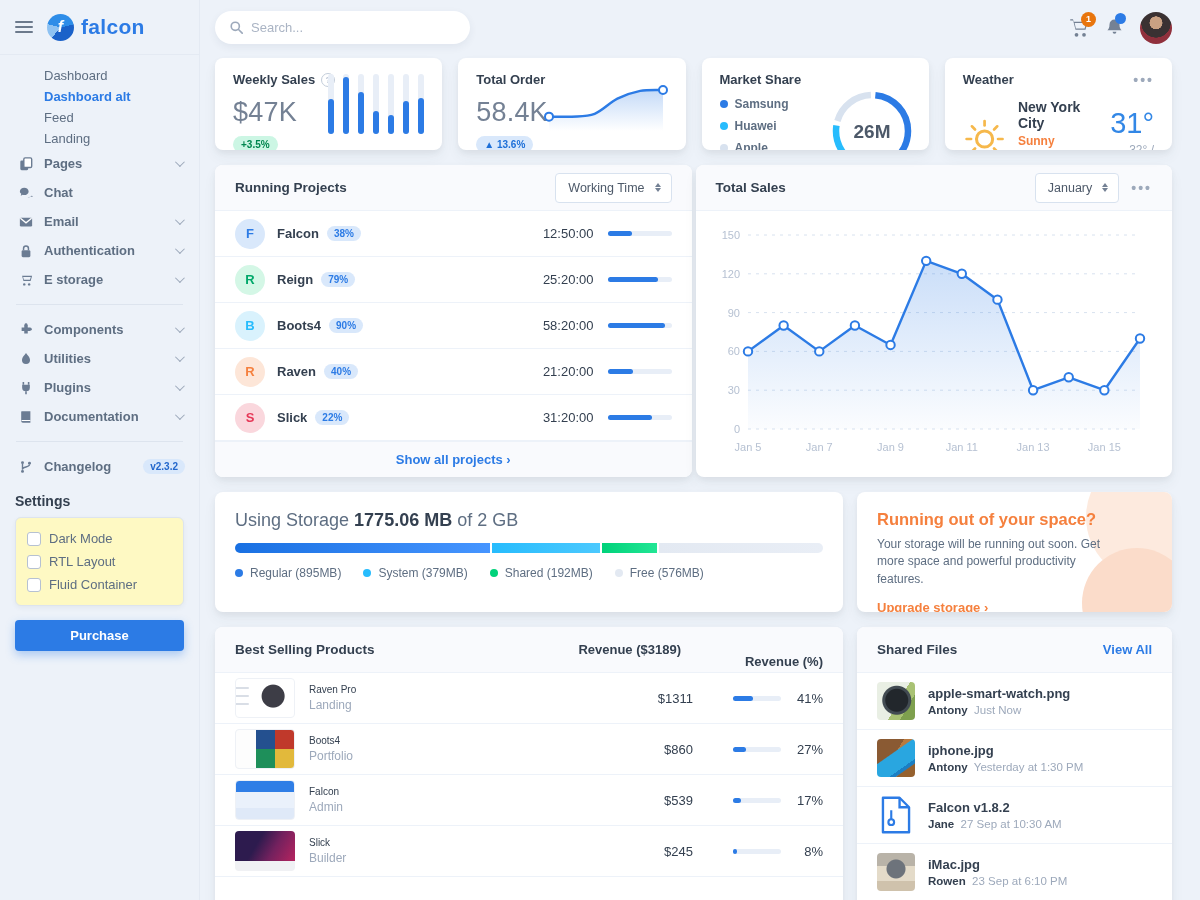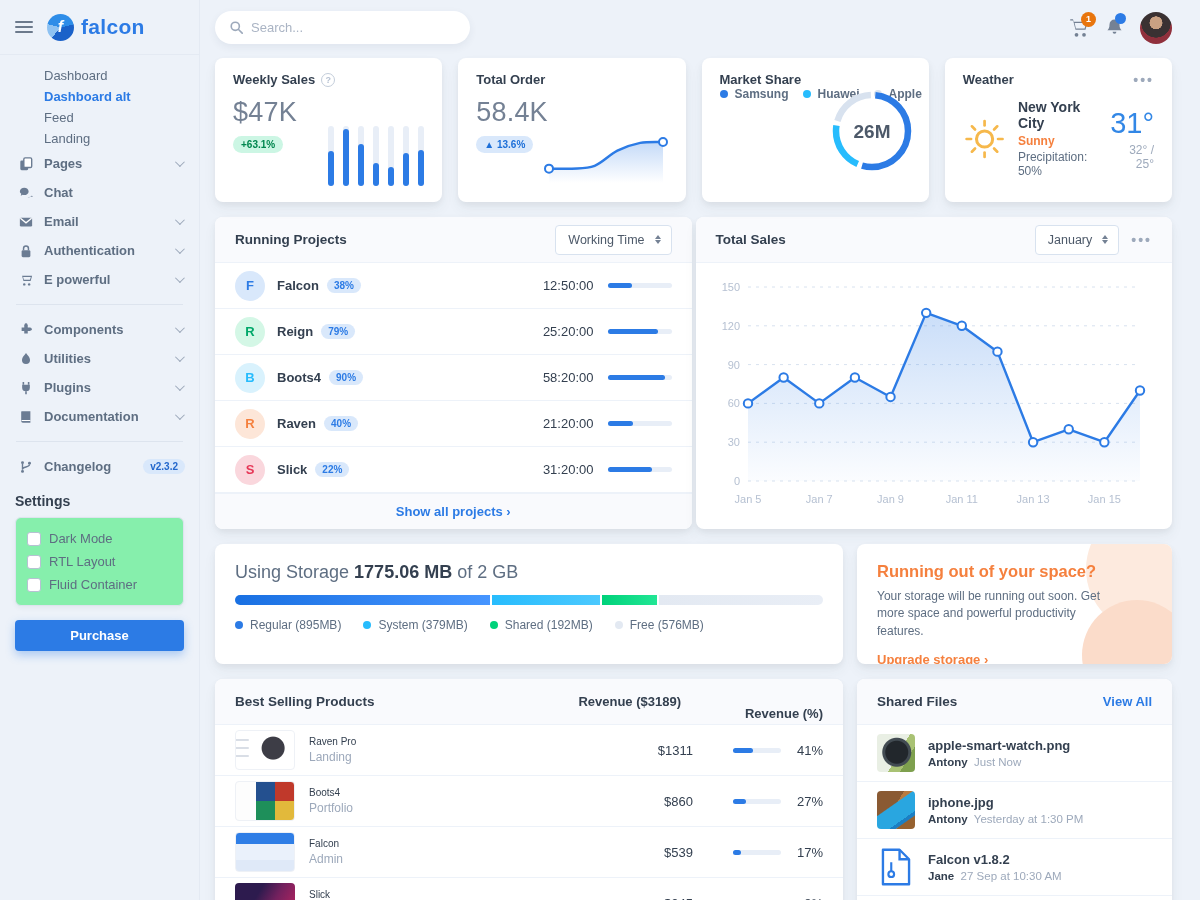--- a/index.html
+++ b/index.html
@@ -27,21 +27,21 @@
   .nav-item .nlabel { flex:1; }
   .chev { width:7px; height:7px; border-right:1.6px solid #9da9bb; border-bottom:1.6px solid #9da9bb; margin-right:3px; }
   .chev.down { transform:rotate(45deg) translateY(-2px); }
   .chev.up { transform:rotate(-135deg) translateY(-2px); }
   .nav-sub { display:flex; align-items:center; height:21px; padding-left:44px; color:#5e6e82; font-weight:500; font-size:13px; cursor:pointer; }
   .nav-sub.active { color:#2c7be5; font-weight:600; }
   .nav-divider { border-top:1px solid #dde4ee; margin:10px 16px; }
   .clog-badge { background:#d9e8fb; color:#2468cc; font-size:10px; font-weight:bold; padding:2px 7px; border-radius:9px; margin-left:2px; }
 
   .settings-label { font-size:14px; font-weight:bold; color:#344050; padding:12px 0 0 15px; }
-  .settings-card { margin:8px 15px 0; background:#86efac; border:1px solid #dde4ee; border-radius:6px; padding:9px 11px; box-shadow:0 2px 5px rgba(43,55,80,.05); }
+  .settings-card { margin:8px 15px 0; background:#fef9c3; border:1px solid #dde4ee; border-radius:6px; padding:9px 11px; box-shadow:0 2px 5px rgba(43,55,80,.05); }
   .chk-row { display:flex; align-items:center; gap:8px; padding:4px 0; color:#5e6e82; cursor:pointer; }
   .chk-box { width:14px; height:14px; border:1px solid #b6c1d2; border-radius:3px; background:#fff; }
   .purchase-btn { margin:14px 15px 0; padding:8px 0; background:#2c7be5; border:none; color:#fff; font-weight:600; font-size:13px;
     border-radius:4px; cursor:pointer; box-shadow:0 4px 10px rgba(44,123,229,.35); font-family:inherit; }
 
   
   .main { flex:1; display:flex; flex-direction:column; padding:0 28px 0 15px; min-width:0; }
   .topbar { height:55px; display:flex; align-items:center; flex:0 0 55px; }
   .search { width:255px; height:33px; background:#fff; border-radius:17px; display:flex; align-items:center; gap:8px; padding:0 15px;
     box-shadow:0 3px 8px rgba(43,55,80,.07); }
@@ -55,35 +55,35 @@
   .avatar { width:32px; height:32px; border-radius:50%; cursor:pointer;
     background: radial-gradient(circle at 50% 34%, #caa183 0 24%, #3a3132 25% 55%, #90303c 56% 100%); }
 
   
   .content { display:flex; flex-direction:column; gap:15px; padding-top:3px; }
   .card { background:#fff; border-radius:8px; box-shadow:0 7px 14px rgba(65,69,88,.05), 0 3px 6px rgba(0,0,0,.05); overflow:hidden; }
   .row-stats { display:grid; grid-template-columns:repeat(4,1fr); gap:16px; }
   .row-mid { display:grid; grid-template-columns:1fr 1fr; gap:4px; }
   .row-sto, .row-bot { display:grid; grid-template-columns:1fr 315px; gap:14px; }
 
-  .stat-card { height:144px; padding:14px 18px; position:relative; }
+  .stat-card { height:92px; padding:14px 18px; position:relative; }
   .stat-title { font-size:13px; font-weight:bold; color:#344050; display:flex; align-items:center; gap:6px; }
   .help-circle { width:14px; height:14px; border-radius:50%; border:1.5px solid #c3cdda; color:#b6c1d2; font-size:9px; font-weight:bold;
     display:inline-flex; align-items:center; justify-content:center; }
   .stat-value { font-size:27px; color:#748194; margin-top:10px; letter-spacing:.2px; }
   .badge { display:inline-block; font-size:10px; font-weight:bold; padding:3px 8px; border-radius:10px; margin-top:8px; }
   .badge-success { background:#ccf6e4; color:#00864e; }
   .badge-primary { background:#d9e8fb; color:#1c6fd8; }
   .wbars { position:absolute; right:18px; bottom:16px; display:flex; align-items:flex-end; gap:9px; height:60px; }
   .wbar { width:6px; height:100%; background:#e8eef7; border-radius:3px; position:relative; }
   .wbar i { position:absolute; bottom:0; left:0; right:0; background:#2c7be5; border-radius:3px; }
   .spark-wrap { position:absolute; right:14px; bottom:14px; }
   .dots-menu { color:#9da9bb; font-weight:bold; letter-spacing:2px; cursor:pointer; font-size:14px; line-height:8px; }
 
-  .ms-legend { display:flex; flex-direction:row; gap:14px; }
+  .ms-legend { margin-top:10px; display:flex; flex-direction:column; gap:8px; }
   .ms-li { display:flex; align-items:center; gap:7px; color:#5e6e82; font-size:12px; font-weight:600; }
   .dot { width:8px; height:8px; border-radius:50%; flex:0 0 8px; }
   .donut-wrap { position:absolute; right:14px; top:30px; }
   .donut-center { font-size:19px; fill:#4d5969; font-weight:600; }
 
   .weather-body { display:flex; align-items:center; gap:12px; margin-top:12px; }
   .w-city { font-size:14px; font-weight:bold; color:#344050; }
   .w-cond { font-size:12px; color:#f5803e; font-weight:600; margin-top:3px; }
   .w-precip { font-size:12px; color:#5e6e82; margin-top:2px; }
   .w-right { margin-left:auto; text-align:right; }
@@ -232,21 +232,21 @@
           <span class="chev down"></span>
         </div>
         <div class="nav-item">
           <span class="nicon">
             <svg width="14" height="14" viewBox="0 0 16 16" fill="#6b7c93">
               <path d="M1 1.4h2l.5 1.8H15l-1.7 5.9H5.1L3.5 3.2 3 1.4z M5.6 7.8h6.9l1-3.2H4.7z"></path>
               <circle cx="6" cy="13" r="1.4"></circle>
               <circle cx="11.6" cy="13" r="1.4"></circle>
             </svg>
           </span>
-          <span class="nlabel">E powerful</span>
+          <span class="nlabel">E storage</span>
           <span class="chev down"></span>
         </div>
         <div class="nav-divider"></div>
         <div class="nav-item">
           <span class="nicon">
             <svg width="14" height="14" viewBox="0 0 16 16" fill="#6b7c93">
               <path d="M6 2h4v3h3v4h-3v3H6v-3H3V5h3z"></path>
               <circle cx="8" cy="2" r="1.6"></circle>
               <circle cx="13" cy="7" r="1.6"></circle>
             </svg>
@@ -347,21 +347,21 @@
 
     <div class="content">
 
       <div class="row-stats">
         <div class="card stat-card">
           <div class="stat-title">
               <span>Weekly Sales</span>
             <span class="help-circle">?</span>
             </div>
           <div class="stat-value">$47K</div>
-          <span class="badge badge-success">+63.1%</span>
+          <span class="badge badge-success">+3.5%</span>
           <div class="wbars" id="weekly-bars">
               <div class="wbar">
                 <i style="height: 58%;"></i>
               </div>
               <div class="wbar">
                 <i style="height: 95%;"></i>
               </div>
               <div class="wbar">
                 <i style="height: 70%;"></i>
               </div>

